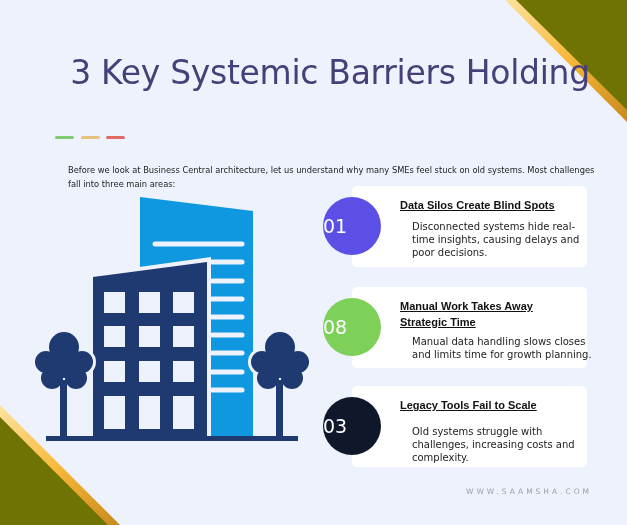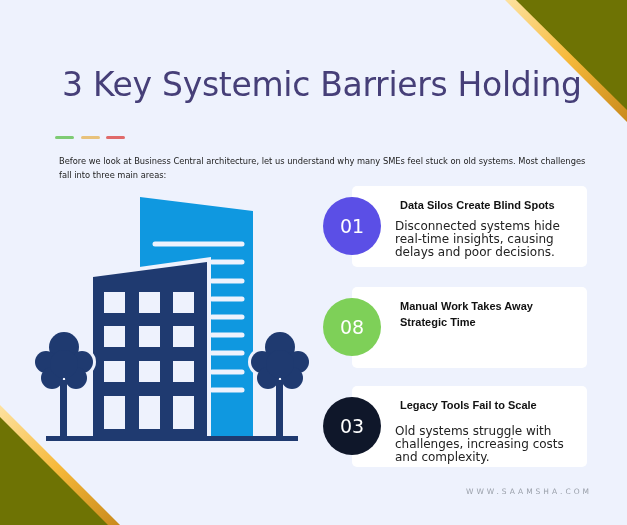--- a/index.html
+++ b/index.html
@@ -1,25 +1,25 @@
 <!DOCTYPE html>
 <html><head>
 <meta charset="utf-8">
 <style>
   html, body { margin:0; padding:0; }
   body { width:627px; height:525px; overflow:hidden; background:#eef2fd; position:relative; font-family:"DejaVu Sans", sans-serif; }
   .abs { position:absolute; }
   .corner { position:absolute; left:0; top:0; }
-  .title { position:absolute; left:50px; top:54px; width:560px; font-family:"DejaVu Sans", sans-serif; font-size:33px; line-height:37px; color:#463f78; font-weight:normal; letter-spacing:-0.3px; margin:12px; }
+  .title { position:absolute; left:50px; top:54px; width:560px; font-family:"DejaVu Sans", sans-serif; font-size:33px; line-height:37px; color:#463f78; font-weight:normal; letter-spacing:-0.3px; margin:0;text-align:center; }
   .dash { position:absolute; top:136px; width:19px; height:3px; border-radius:2px; }
-  .intro { position:absolute; left:52px; top:147px; width:535px; font-size:8.3px; line-height:14px; color:#222; margin:7px; }
+  .intro { position:absolute; left:52px; top:147px; width:535px; font-size:8.3px; line-height:14px; color:#222; margin:16px; }
   .card { position:absolute; left:352px; width:235px; height:81px; background:#ffffff; border-radius:5px; }
-  .badge { position:absolute; width:58px; height:58px; border-radius:50%; color:#fff; font-size:19px; line-height:58px; text-align:center; }
-  .card-title { position:absolute; left:48px; top:11px; width:180px; font-size:11px; line-height:16px; color:#111; font-weight:bold; font-family:"Liberation Sans", sans-serif; }
-  .card-text { position:absolute; left:43px; width:182px; font-size:12px; line-height:13px; color:#222; }
+  .badge { position:absolute; width:58px; height:58px; border-radius:50%; color:#fff; font-size:19px; line-height:58px; }
+  .card-title { position:absolute; left:48px; top:11px; width:180px; font-size:11px; line-height:16px; color:#111; font-weight:bold; font-family:"Liberation Sans", sans-serif;text-decoration:underline; }
+  .card-text { position:absolute; left:60px; width:182px; font-size:10px; line-height:13px; color:#222; }
   .footer { position:absolute; left:466px; top:487px; font-size:7.5px; letter-spacing:3px; color:#9aa0aa; }
 </style>
 </head>
 <body>
 
 <svg class="corner" width="627" height="525" viewBox="0 0 627 525">
   <defs>
     <linearGradient id="g1" x1="0" y1="0" x2="1" y2="1">
       <stop offset="0" stop-color="#fde2a0"></stop>
       <stop offset="0.5" stop-color="#f6b93a"></stop>
@@ -112,20 +112,21 @@
 </svg>
 
 <div class="card" style="top:186px">
   <div class="card-title">Data Silos Create Blind Spots</div>
   <div class="card-text" style="top:34px">Disconnected systems hide real-time insights, causing delays and poor decisions.</div>
 </div>
 <div class="badge" style="left:323px;top:197px;background:#5b4fe6">01</div>
 
 <div class="card" style="top:287px">
   <div class="card-title">Manual Work Takes Away Strategic Time</div>
+  <div class="card-text" style="top:48px">Manual data handling slows closes and limits time for growth planning.</div>
 </div>
 <div class="badge" style="left:323px;top:298px;background:#7ed058">08</div>
 
 <div class="card" style="top:386px">
   <div class="card-title">Legacy Tools Fail to Scale</div>
   <div class="card-text" style="top:39px">Old systems struggle with challenges, increasing costs and complexity.</div>
 </div>
 <div class="badge" style="left:323px;top:397px;background:#0f172a">03</div>
 
 <div class="footer">WWW.SAAMSHA.COM</div>

